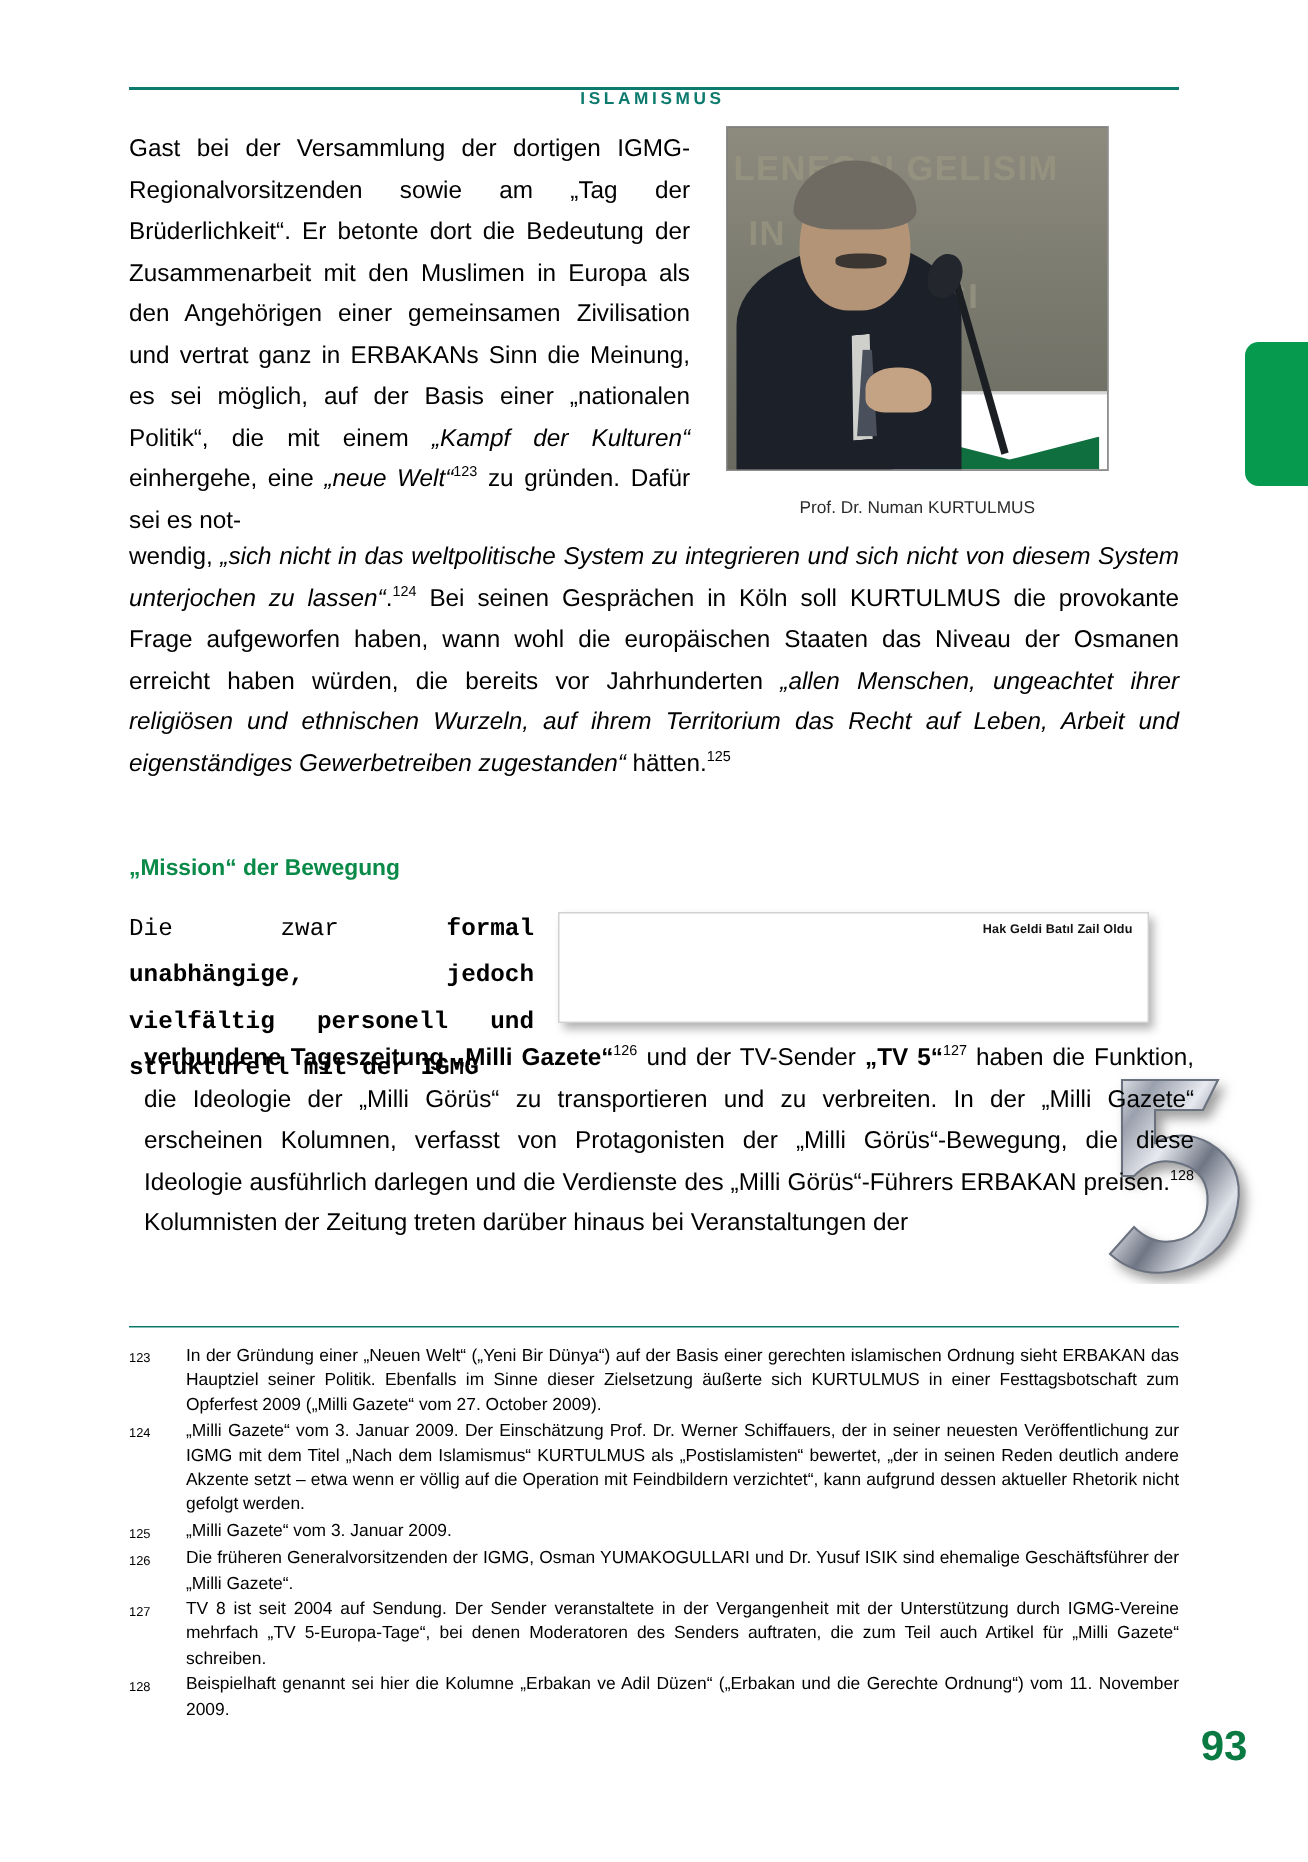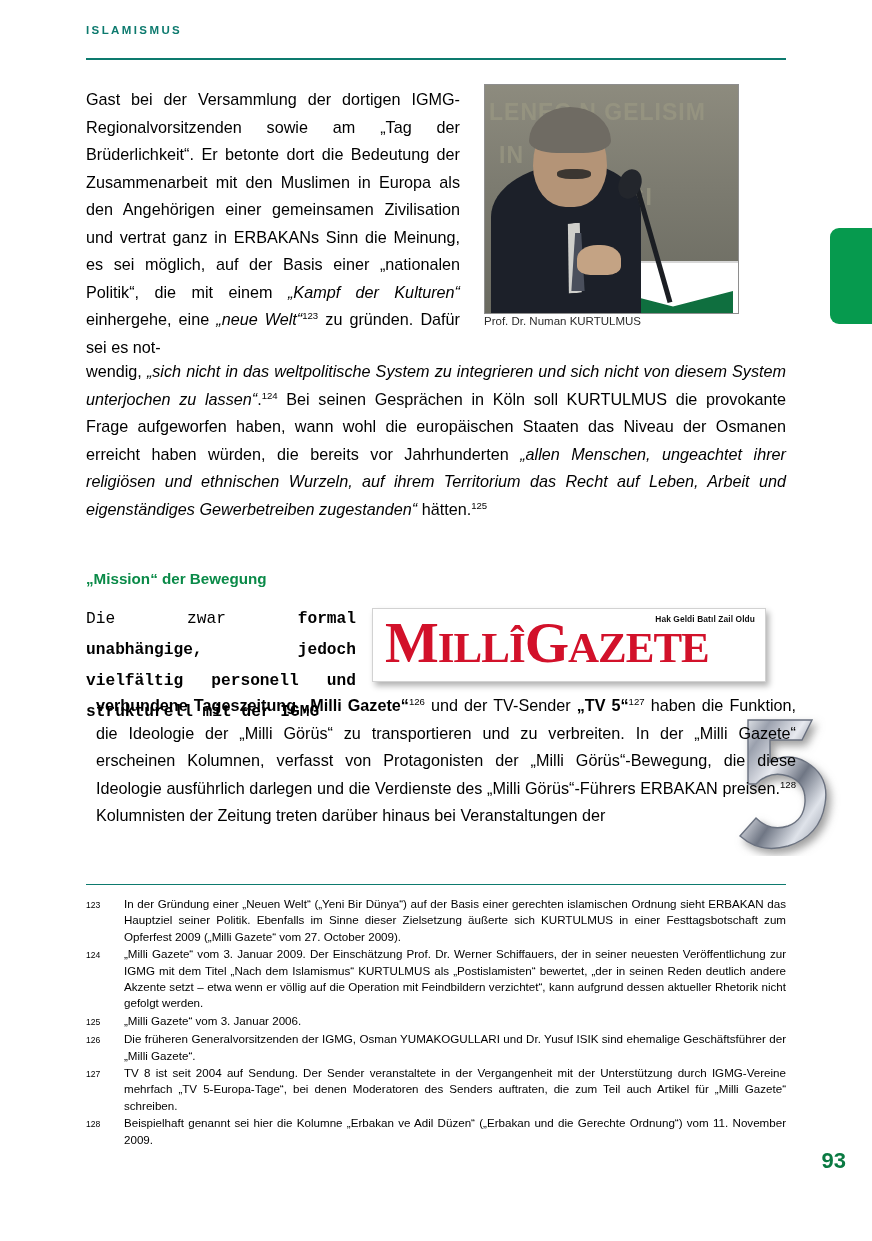--- a/index.html
+++ b/index.html
@@ -13,23 +13,23 @@
     position: relative;
     font-family: "Liberation Sans", sans-serif;
     color: #000000;
     overflow: hidden;
   }
 
   
   .page-header {
     position: absolute;
     left: 86px;
-    top: 20px;
-    width: 700px;
-    text-align: left;
+    top: 56px;
+    width: 700px;
+    text-align: center;
   }
   .page-header .header-label {
     font-size: 11.5px;
     font-weight: bold;
     letter-spacing: 2.4px;
     color: #0d7a6e;
     display: inline-block;
     padding-right: 2px;
   }
   .header-rule {
@@ -189,24 +189,25 @@
     position: absolute;
     left: 150px;
     top: 104px;
     width: 5px;
     height: 118px;
     background: #1b1e23;
     transform: rotate(-16deg);
     transform-origin: top center;
   }
   .photo-caption {
-    margin-top: 0;
+    margin-top: 18px;
     font-size: 11.5px;
     color: #2b2b2b;
     line-height: 1.3;
+    text-align: center;
   }
 
   
   .col-narrow {
     position: absolute;
     left: 86px;
     top: 86px;
     width: 374px;
     font-size: 16.2px;
     line-height: 27.5px;
@@ -342,22 +343,22 @@
     flex: 1;
     text-align: justify;
   }
 
   
   .page-number {
     position: absolute;
     left: 786px;
     top: 1148px;
     width: 60px;
-    text-align: right;
-    font-size: 22px;
+    text-align: center;
+    font-size: 28px;
     font-weight: bold;
     color: #0a7a42;
   }
 </style>
 </head>
 <body>
 
 <div class="page-header">
   <span class="header-label">ISLAMISMUS</span>
 </div>
@@ -390,21 +391,20 @@
 <div class="col-narrow">Gast bei der Versammlung der dortigen IGMG-Regionalvorsitzenden sowie am „Tag der Brüderlichkeit“. Er betonte dort die Bedeutung der Zusammenarbeit mit den Muslimen in Europa als den Angehörigen einer gemeinsamen Zivilisation und vertrat ganz in ERBAKANs Sinn die Meinung, es sei möglich, auf der Basis einer „nationalen Politik“, die mit einem <i>„Kampf der Kulturen“</i> einhergehe, eine <i>„neue Welt“</i><sup>123</sup> zu gründen. Dafür sei es not-</div>
 
 <div class="full-flow">wendig, <i>„sich nicht in das weltpolitische System zu integrieren und sich nicht von diesem System unterjochen zu lassen“</i>.<sup>124</sup> Bei seinen Gesprächen in Köln soll KURTULMUS die provokante Frage aufgeworfen haben, wann wohl die europäischen Staaten das Niveau der Osmanen erreicht haben würden, die bereits vor Jahrhunderten <i>„allen Menschen, ungeachtet ihrer religiösen und ethnischen Wurzeln, auf ihrem Territorium das Recht auf Leben, Arbeit und eigenständiges Gewerbetreiben zugestanden“</i> hätten.<sup>125</sup></div>
 
 <div class="section-heading">„Mission“ der Bewegung</div>
 
 <div class="col-bold">Die zwar <b>formal unabhängige, jedoch vielfältig personell und strukturell mit der IGMG</b></div>
 
 <div class="mg-logo">
   <div class="mg-tagline">Hak Geldi Batıl Zail Oldu</div>
-  <div class="mg-wordmark"><span>M</span><span class="sm">ILLÎ</span><span>G</span><span class="sm">AZETE</span></div>
 </div>
 
 <div class="tv5-logo">
   <svg width="124" height="150" viewBox="0 0 124 150">
     <defs>
       <linearGradient id="chrome" x1="0" y1="0" x2="1" y2="1">
         <stop offset="0%" stop-color="#f2f4f7"></stop>
         <stop offset="18%" stop-color="#9aa0ad"></stop>
         <stop offset="38%" stop-color="#e8eaf0"></stop>
         <stop offset="58%" stop-color="#6f7684"></stop>
@@ -428,21 +428,21 @@
   <div class="fn">
     <div class="fn-num">123</div>
     <div class="fn-text">In der Gründung einer „Neuen Welt“ („Yeni Bir Dünya“) auf der Basis einer gerechten islamischen Ordnung sieht ERBAKAN das Hauptziel seiner Politik. Ebenfalls im Sinne dieser Zielsetzung äußerte sich KURTULMUS in einer Festtagsbotschaft zum Opferfest 2009 („Milli Gazete“ vom 27. October 2009).</div>
   </div>
   <div class="fn">
     <div class="fn-num">124</div>
     <div class="fn-text">„Milli Gazete“ vom 3. Januar 2009. Der Einschätzung Prof. Dr. Werner Schiffauers, der in seiner neuesten Veröffentlichung zur IGMG mit dem Titel „Nach dem Islamismus“ KURTULMUS als „Postislamisten“ bewertet, „der in seinen Reden deutlich andere Akzente setzt – etwa wenn er völlig auf die Operation mit Feindbildern verzichtet“, kann aufgrund dessen aktueller Rhetorik nicht gefolgt werden.</div>
   </div>
   <div class="fn">
     <div class="fn-num">125</div>
-    <div class="fn-text">„Milli Gazete“ vom 3. Januar 2006.</div>
+    <div class="fn-text">„Milli Gazete“ vom 3. Januar 2009.</div>
   </div>
   <div class="fn">
     <div class="fn-num">126</div>
     <div class="fn-text">Die früheren Generalvorsitzenden der IGMG, Osman YUMAKOGULLARI und Dr. Yusuf ISIK sind ehemalige Geschäftsführer der „Milli Gazete“.</div>
   </div>
   <div class="fn">
     <div class="fn-num">127</div>
     <div class="fn-text">TV 8 ist seit 2004 auf Sendung. Der Sender veranstaltete in der Vergangenheit mit der Unterstützung durch IGMG-Vereine mehrfach „TV 5-Europa-Tage“, bei denen Moderatoren des Senders auftraten, die zum Teil auch Artikel für „Milli Gazete“ schreiben.</div>
   </div>
   <div class="fn">

